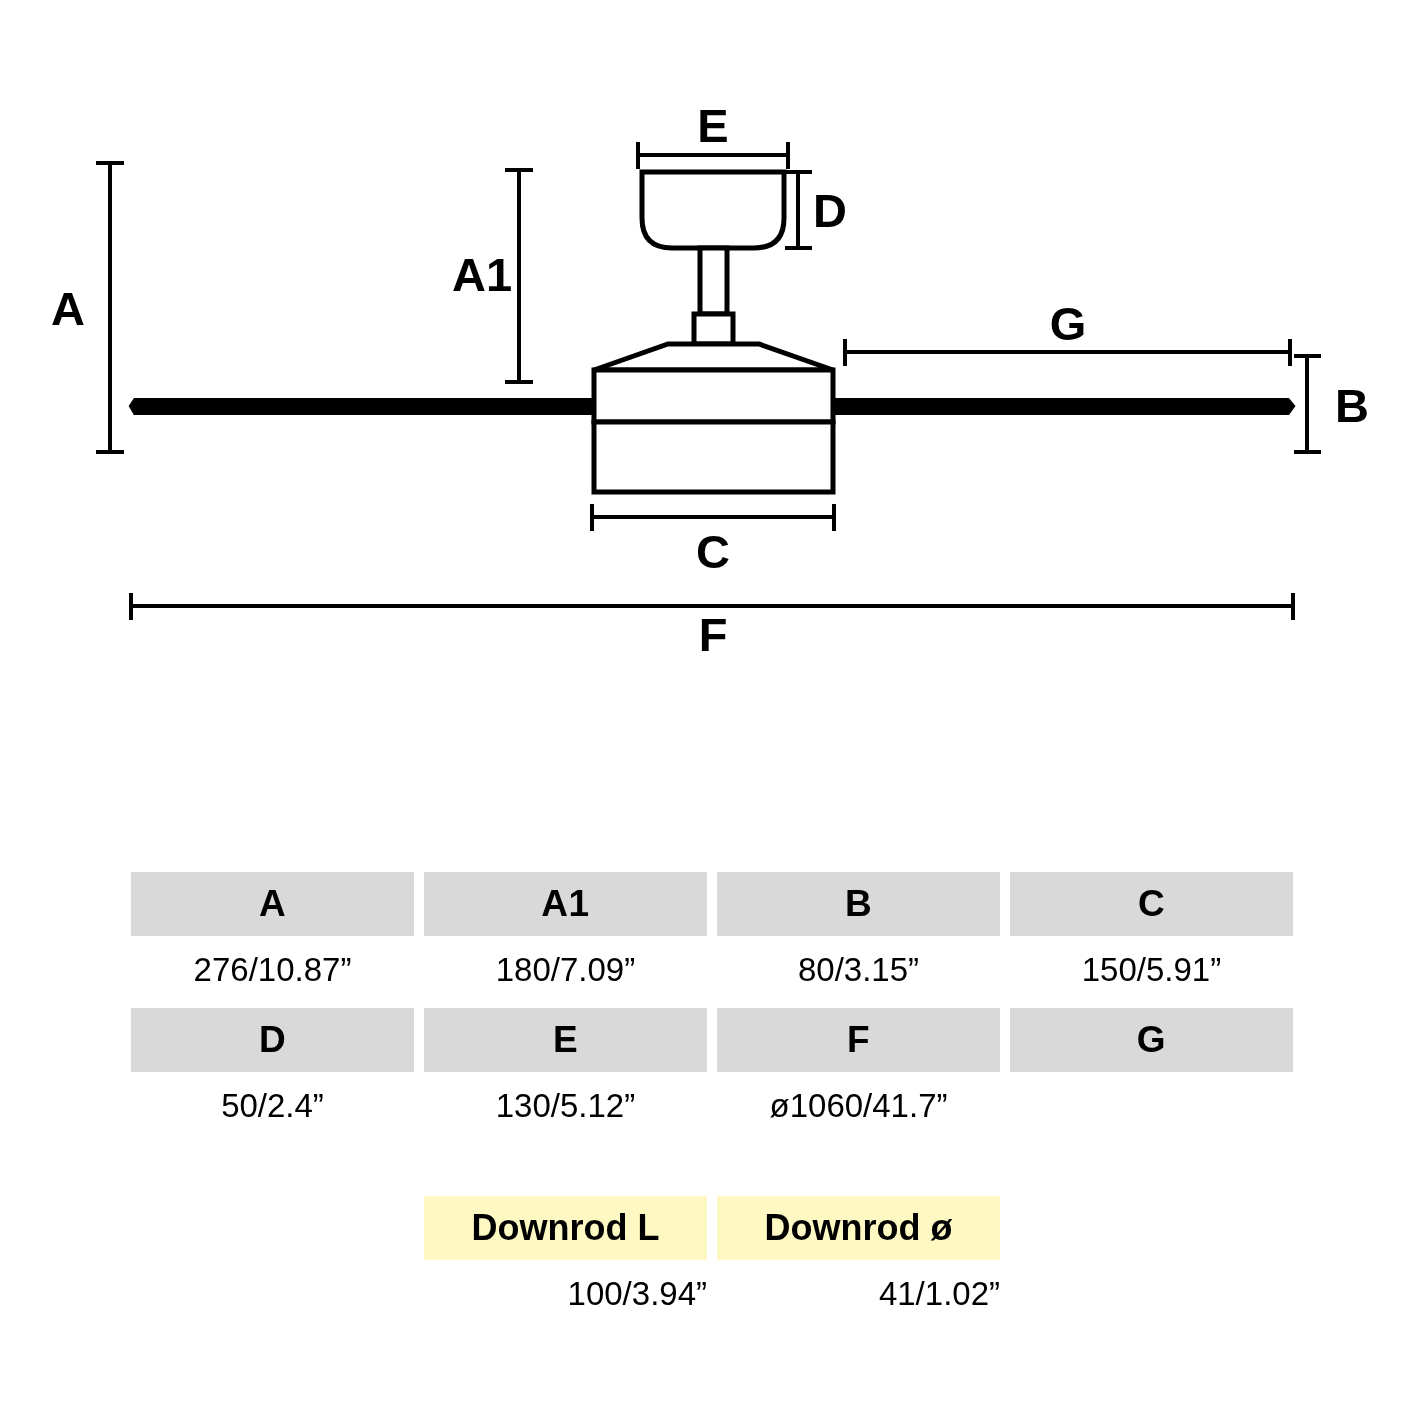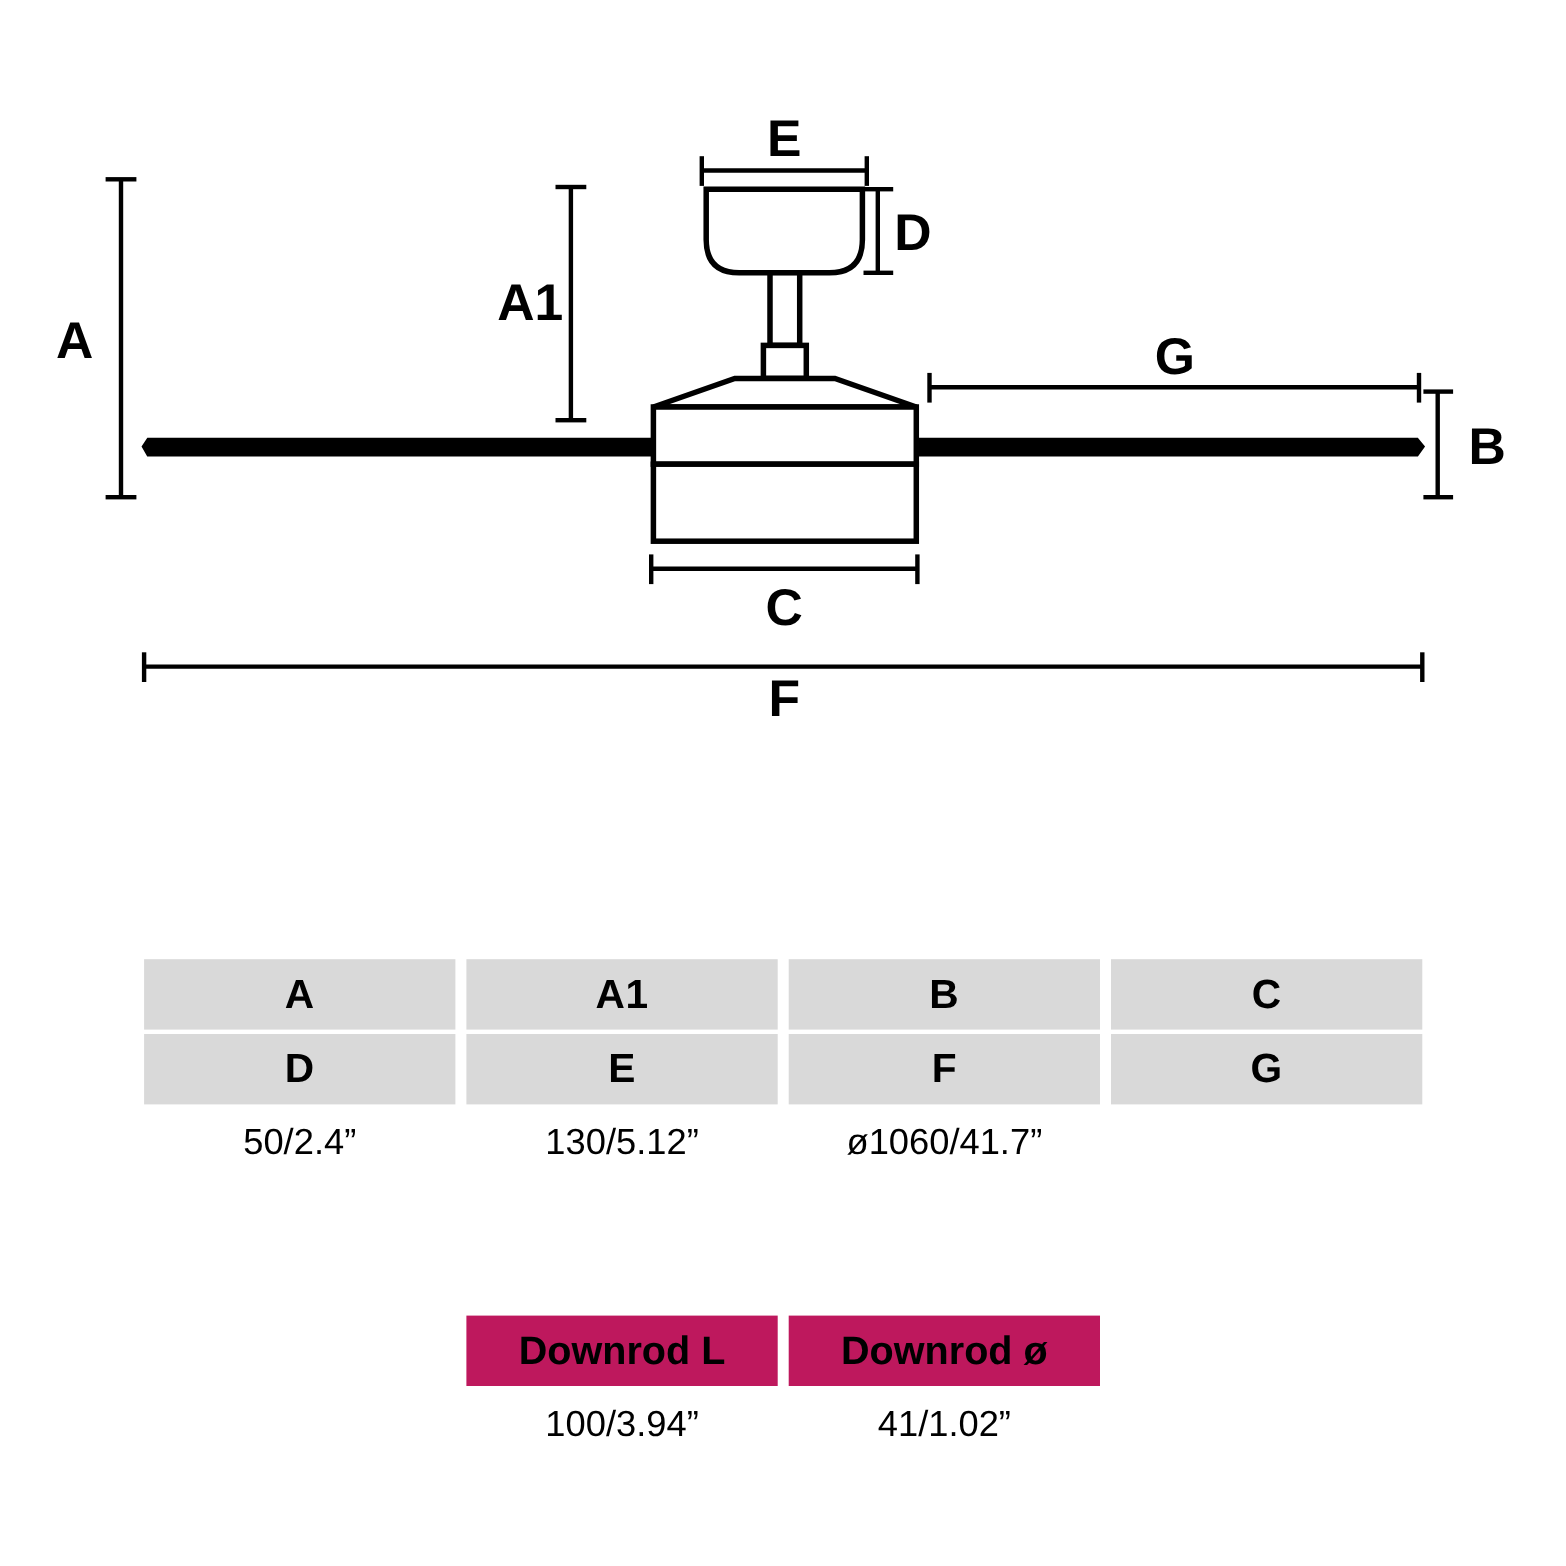--- a/index.html
+++ b/index.html
@@ -59,31 +59,31 @@
   .spec-row.second-row {
     margin-top: 4px;
   }
   #downrod-table {
     position: absolute;
     left: 424px;
     top: 1196px;
     width: 577px;
   }
   .dr-head {
-    background: #be185d;
+    background: #fef9c3;
     height: 64px;
     line-height: 64px;
     text-align: center;
     font-size: 36px;
     font-weight: bold;
   }
   .dr-val {
     height: 68px;
     line-height: 68px;
-    text-align: center;
+    text-align: right;
     font-size: 33px;
   }
 </style>
 </head>
 <body>
 
 <svg id="drawing" viewBox="0 0 1424 700">
 
   <g fill="none" stroke="#000000" stroke-width="5">
 
@@ -169,20 +169,26 @@
 
 <div id="spec-table">
 
   <div class="spec-row">
     <div class="spec-cell spec-head">A</div>
     <div class="spec-cell spec-head">A1</div>
     <div class="spec-cell spec-head">B</div>
     <div class="spec-cell spec-head">C</div>
   </div>
 
+  <div class="spec-row">
+    <div class="spec-cell spec-val">276/10.87”</div>
+    <div class="spec-cell spec-val">180/7.09”</div>
+    <div class="spec-cell spec-val">80/3.15”</div>
+    <div class="spec-cell spec-val">150/5.91”</div>
+  </div>
 
   <div class="spec-row second-row">
     <div class="spec-cell spec-head">D</div>
     <div class="spec-cell spec-head">E</div>
     <div class="spec-cell spec-head">F</div>
     <div class="spec-cell spec-head">G</div>
   </div>
 
   <div class="spec-row">
     <div class="spec-cell spec-val">50/2.4”</div>

